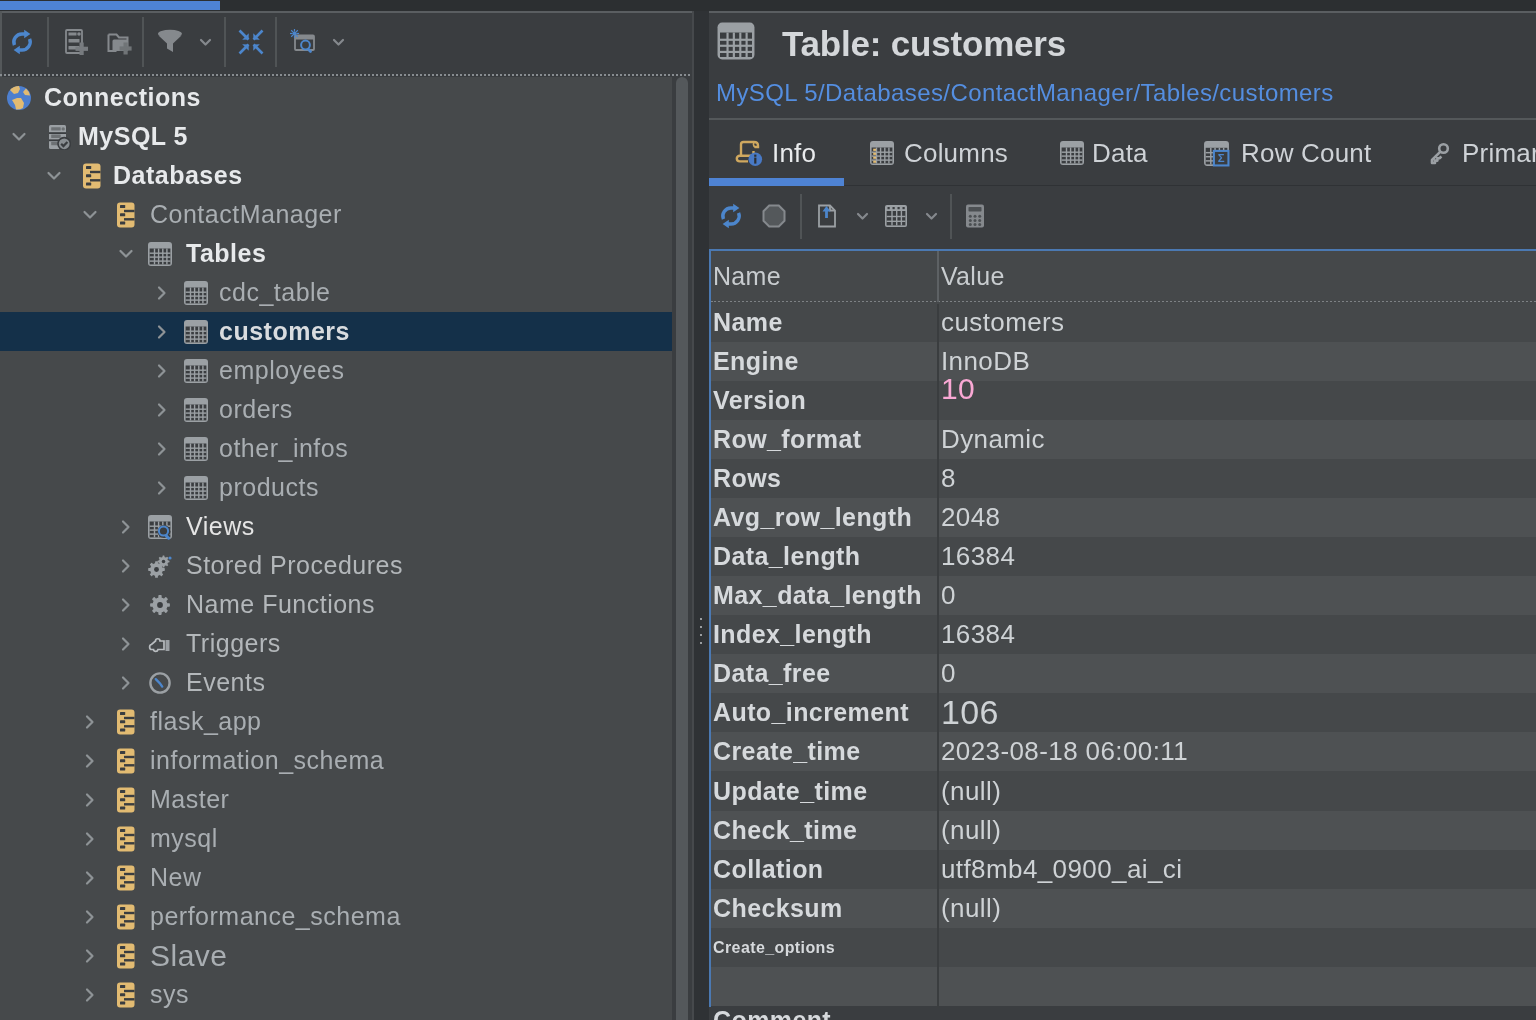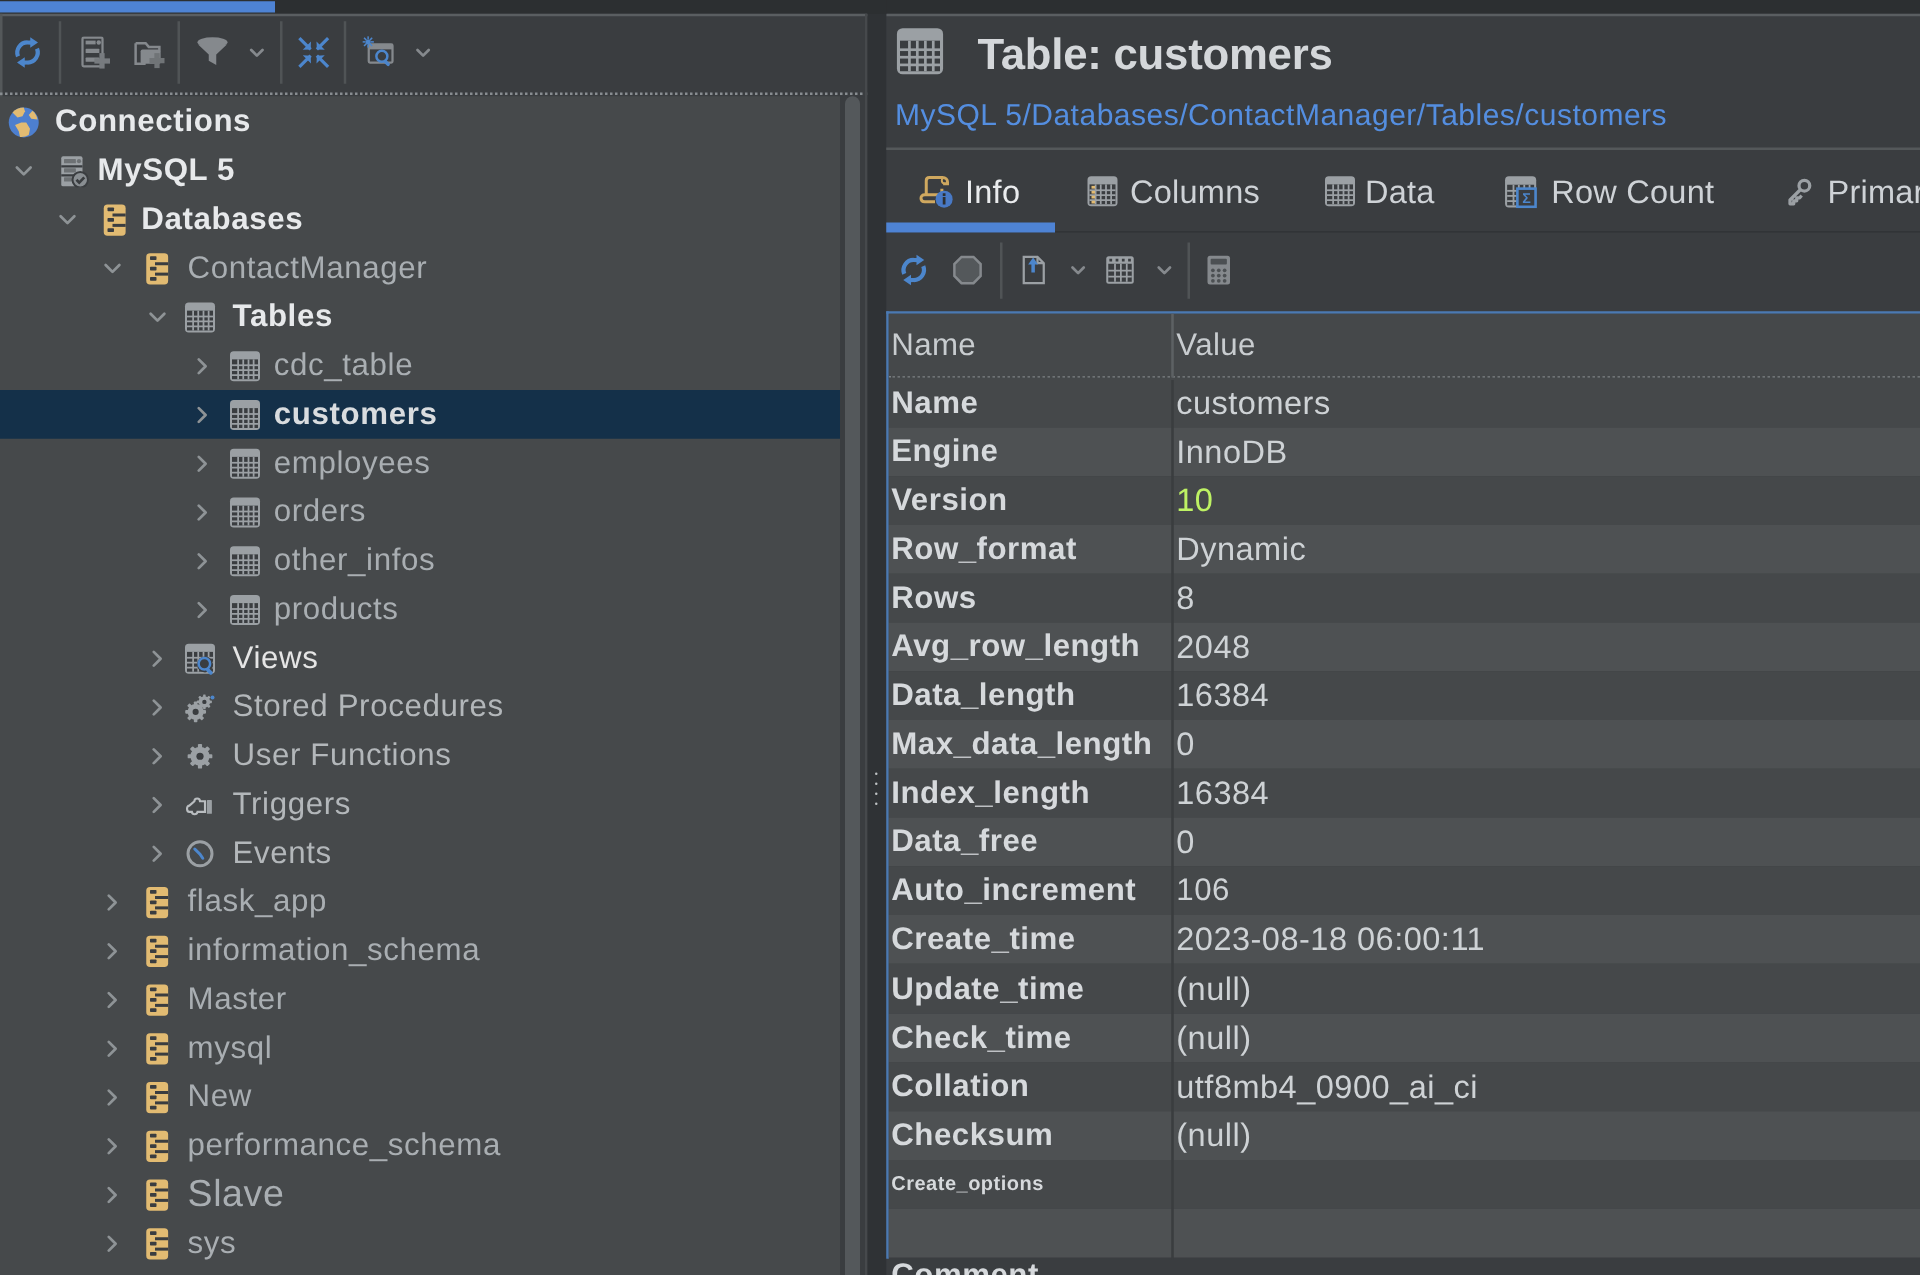--- a/index.html
+++ b/index.html
@@ -284,21 +284,21 @@
       <rect x="-1.67" y="-9.88" width="3.34" height="4.71" rx="0.76" fill="#9ba0a4" transform="rotate(90)"></rect>
       <rect x="-1.67" y="-9.88" width="3.34" height="4.71" rx="0.76" fill="#9ba0a4" transform="rotate(135)"></rect>
       <rect x="-1.67" y="-9.88" width="3.34" height="4.71" rx="0.76" fill="#9ba0a4" transform="rotate(180)"></rect>
       <rect x="-1.67" y="-9.88" width="3.34" height="4.71" rx="0.76" fill="#9ba0a4" transform="rotate(225)"></rect>
       <rect x="-1.67" y="-9.88" width="3.34" height="4.71" rx="0.76" fill="#9ba0a4" transform="rotate(270)"></rect>
       <rect x="-1.67" y="-9.88" width="3.34" height="4.71" rx="0.76" fill="#9ba0a4" transform="rotate(315)"></rect>
       <circle r="7.60" fill="#9ba0a4"></circle>
       <circle r="2.89" fill="#3a3d40"></circle>
     </g>
   </svg>
-<div class="ab" style="left:186px;top:585px;height:39px;line-height:39px;font-size:25px;letter-spacing:0.5px;color:#b3b7ba;white-space:nowrap">User Functions</div>
+<div class="ab" style="left:186px;top:585px;height:39px;line-height:39px;font-size:25px;letter-spacing:0.5px;color:#b3b7ba;white-space:nowrap">Name Functions</div>
 <svg style="position:absolute;left:117px;top:634.5px" width="18" height="18" viewBox="0 0 18 18">
     <path d="M6,3.5 L11.5,9 L6,14.5" fill="none" stroke="#8e9396" stroke-width="2.2" stroke-linecap="round" stroke-linejoin="round"></path>
   </svg>
 <svg style="position:absolute;left:147px;top:630.5px" width="26" height="26" viewBox="0 0 26 26">
     <path d="M4.5,13.5 c-2.5,0 -2.5,5 0,5 l2,0 c0.3,2.5 4,2.5 4.5,0 l6,0 l0,-8.5 l-4,0 c0,-3 -4.5,-3 -4.5,0 l-4,3.5 z" fill="none" stroke="#b9bdc0" stroke-width="1.7"></path>
     <rect x="18.5" y="9" width="4" height="11" rx="0.5" fill="#9ba0a4"></rect>
   </svg>
 <div class="ab" style="left:186px;top:624px;height:39px;line-height:39px;font-size:25px;letter-spacing:0.5px;color:#b3b7ba;white-space:nowrap">Triggers</div>
 <svg style="position:absolute;left:117px;top:673.5px" width="18" height="18" viewBox="0 0 18 18">
     <path d="M6,3.5 L11.5,9 L6,14.5" fill="none" stroke="#8e9396" stroke-width="2.2" stroke-linecap="round" stroke-linejoin="round"></path>
@@ -541,21 +541,21 @@
 <div class="ab" style="left:713px;top:251px;height:51px;line-height:51px;font-size:25px;letter-spacing:0.3px;color:#c8cccf">Name</div>
 <div class="ab" style="left:941px;top:251px;height:51px;line-height:51px;font-size:25px;letter-spacing:0.3px;color:#c8cccf">Value</div>
 <div class="ab" style="left:711px;top:302px;width:825px;height:40px;background:#45484a"></div>
 <div class="ab" style="left:713px;top:302px;height:40px;line-height:40px;font-size:25px;letter-spacing:0.4px;font-weight:bold;color:#d6d9dc">Name</div>
 <div class="ab" style="left:941px;top:302px;height:40px;line-height:40px;font-size:26px;letter-spacing:0.4px;color:#ced2d5">customers</div>
 <div class="ab" style="left:711px;top:342px;width:825px;height:39px;background:#4e5153"></div>
 <div class="ab" style="left:713px;top:342px;height:39px;line-height:39px;font-size:25px;letter-spacing:0.4px;font-weight:bold;color:#d6d9dc">Engine</div>
 <div class="ab" style="left:941px;top:342px;height:39px;line-height:39px;font-size:26px;letter-spacing:0.4px;color:#ced2d5">InnoDB</div>
 <div class="ab" style="left:711px;top:381px;width:825px;height:39px;background:#45484a"></div>
 <div class="ab" style="left:713px;top:381px;height:39px;line-height:39px;font-size:25px;letter-spacing:0.4px;font-weight:bold;color:#d6d9dc">Version</div>
-<div class="ab" style="left:941px;top:381px;height:39px;line-height:39px;font-size:26px;letter-spacing:0.4px;color:#bef264">10</div>
+<div class="ab" style="left:941px;top:369px;height:39px;line-height:39px;font-size:30px;letter-spacing:0.4px;color:#f9a8d4">10</div>
 <div class="ab" style="left:711px;top:420px;width:825px;height:39px;background:#4e5153"></div>
 <div class="ab" style="left:713px;top:420px;height:39px;line-height:39px;font-size:25px;letter-spacing:0.4px;font-weight:bold;color:#d6d9dc">Row_format</div>
 <div class="ab" style="left:941px;top:420px;height:39px;line-height:39px;font-size:26px;letter-spacing:0.4px;color:#ced2d5">Dynamic</div>
 <div class="ab" style="left:711px;top:459px;width:825px;height:39px;background:#45484a"></div>
 <div class="ab" style="left:713px;top:459px;height:39px;line-height:39px;font-size:25px;letter-spacing:0.4px;font-weight:bold;color:#d6d9dc">Rows</div>
 <div class="ab" style="left:941px;top:459px;height:39px;line-height:39px;font-size:26px;letter-spacing:0.4px;color:#ced2d5">8</div>
 <div class="ab" style="left:711px;top:498px;width:825px;height:39px;background:#4e5153"></div>
 <div class="ab" style="left:713px;top:498px;height:39px;line-height:39px;font-size:25px;letter-spacing:0.4px;font-weight:bold;color:#d6d9dc">Avg_row_length</div>
 <div class="ab" style="left:941px;top:498px;height:39px;line-height:39px;font-size:26px;letter-spacing:0.4px;color:#ced2d5">2048</div>
 <div class="ab" style="left:711px;top:537px;width:825px;height:39px;background:#45484a"></div>
@@ -565,21 +565,21 @@
 <div class="ab" style="left:713px;top:576px;height:39px;line-height:39px;font-size:25px;letter-spacing:0.4px;font-weight:bold;color:#d6d9dc">Max_data_length</div>
 <div class="ab" style="left:941px;top:576px;height:39px;line-height:39px;font-size:26px;letter-spacing:0.4px;color:#ced2d5">0</div>
 <div class="ab" style="left:711px;top:615px;width:825px;height:39px;background:#45484a"></div>
 <div class="ab" style="left:713px;top:615px;height:39px;line-height:39px;font-size:25px;letter-spacing:0.4px;font-weight:bold;color:#d6d9dc">Index_length</div>
 <div class="ab" style="left:941px;top:615px;height:39px;line-height:39px;font-size:26px;letter-spacing:0.4px;color:#ced2d5">16384</div>
 <div class="ab" style="left:711px;top:654px;width:825px;height:39px;background:#4e5153"></div>
 <div class="ab" style="left:713px;top:654px;height:39px;line-height:39px;font-size:25px;letter-spacing:0.4px;font-weight:bold;color:#d6d9dc">Data_free</div>
 <div class="ab" style="left:941px;top:654px;height:39px;line-height:39px;font-size:26px;letter-spacing:0.4px;color:#ced2d5">0</div>
 <div class="ab" style="left:711px;top:693px;width:825px;height:39px;background:#45484a"></div>
 <div class="ab" style="left:713px;top:693px;height:39px;line-height:39px;font-size:25px;letter-spacing:0.4px;font-weight:bold;color:#d6d9dc">Auto_increment</div>
-<div class="ab" style="left:941px;top:693px;height:39px;line-height:39px;font-size:25px;letter-spacing:0.4px;color:#ced2d5">106</div>
+<div class="ab" style="left:941px;top:693px;height:39px;line-height:39px;font-size:34px;letter-spacing:0.4px;color:#ced2d5">106</div>
 <div class="ab" style="left:711px;top:732px;width:825px;height:39px;background:#4e5153"></div>
 <div class="ab" style="left:713px;top:732px;height:39px;line-height:39px;font-size:25px;letter-spacing:0.4px;font-weight:bold;color:#d6d9dc">Create_time</div>
 <div class="ab" style="left:941px;top:732px;height:39px;line-height:39px;font-size:26px;letter-spacing:0.4px;color:#ced2d5">2023-08-18 06:00:11</div>
 <div class="ab" style="left:711px;top:771px;width:825px;height:40px;background:#45484a"></div>
 <div class="ab" style="left:713px;top:771px;height:40px;line-height:40px;font-size:25px;letter-spacing:0.4px;font-weight:bold;color:#d6d9dc">Update_time</div>
 <div class="ab" style="left:941px;top:771px;height:40px;line-height:40px;font-size:26px;letter-spacing:0.4px;color:#ced2d5">(null)</div>
 <div class="ab" style="left:711px;top:811px;width:825px;height:39px;background:#4e5153"></div>
 <div class="ab" style="left:713px;top:811px;height:39px;line-height:39px;font-size:25px;letter-spacing:0.4px;font-weight:bold;color:#d6d9dc">Check_time</div>
 <div class="ab" style="left:941px;top:811px;height:39px;line-height:39px;font-size:26px;letter-spacing:0.4px;color:#ced2d5">(null)</div>
 <div class="ab" style="left:711px;top:850px;width:825px;height:39px;background:#45484a"></div>

